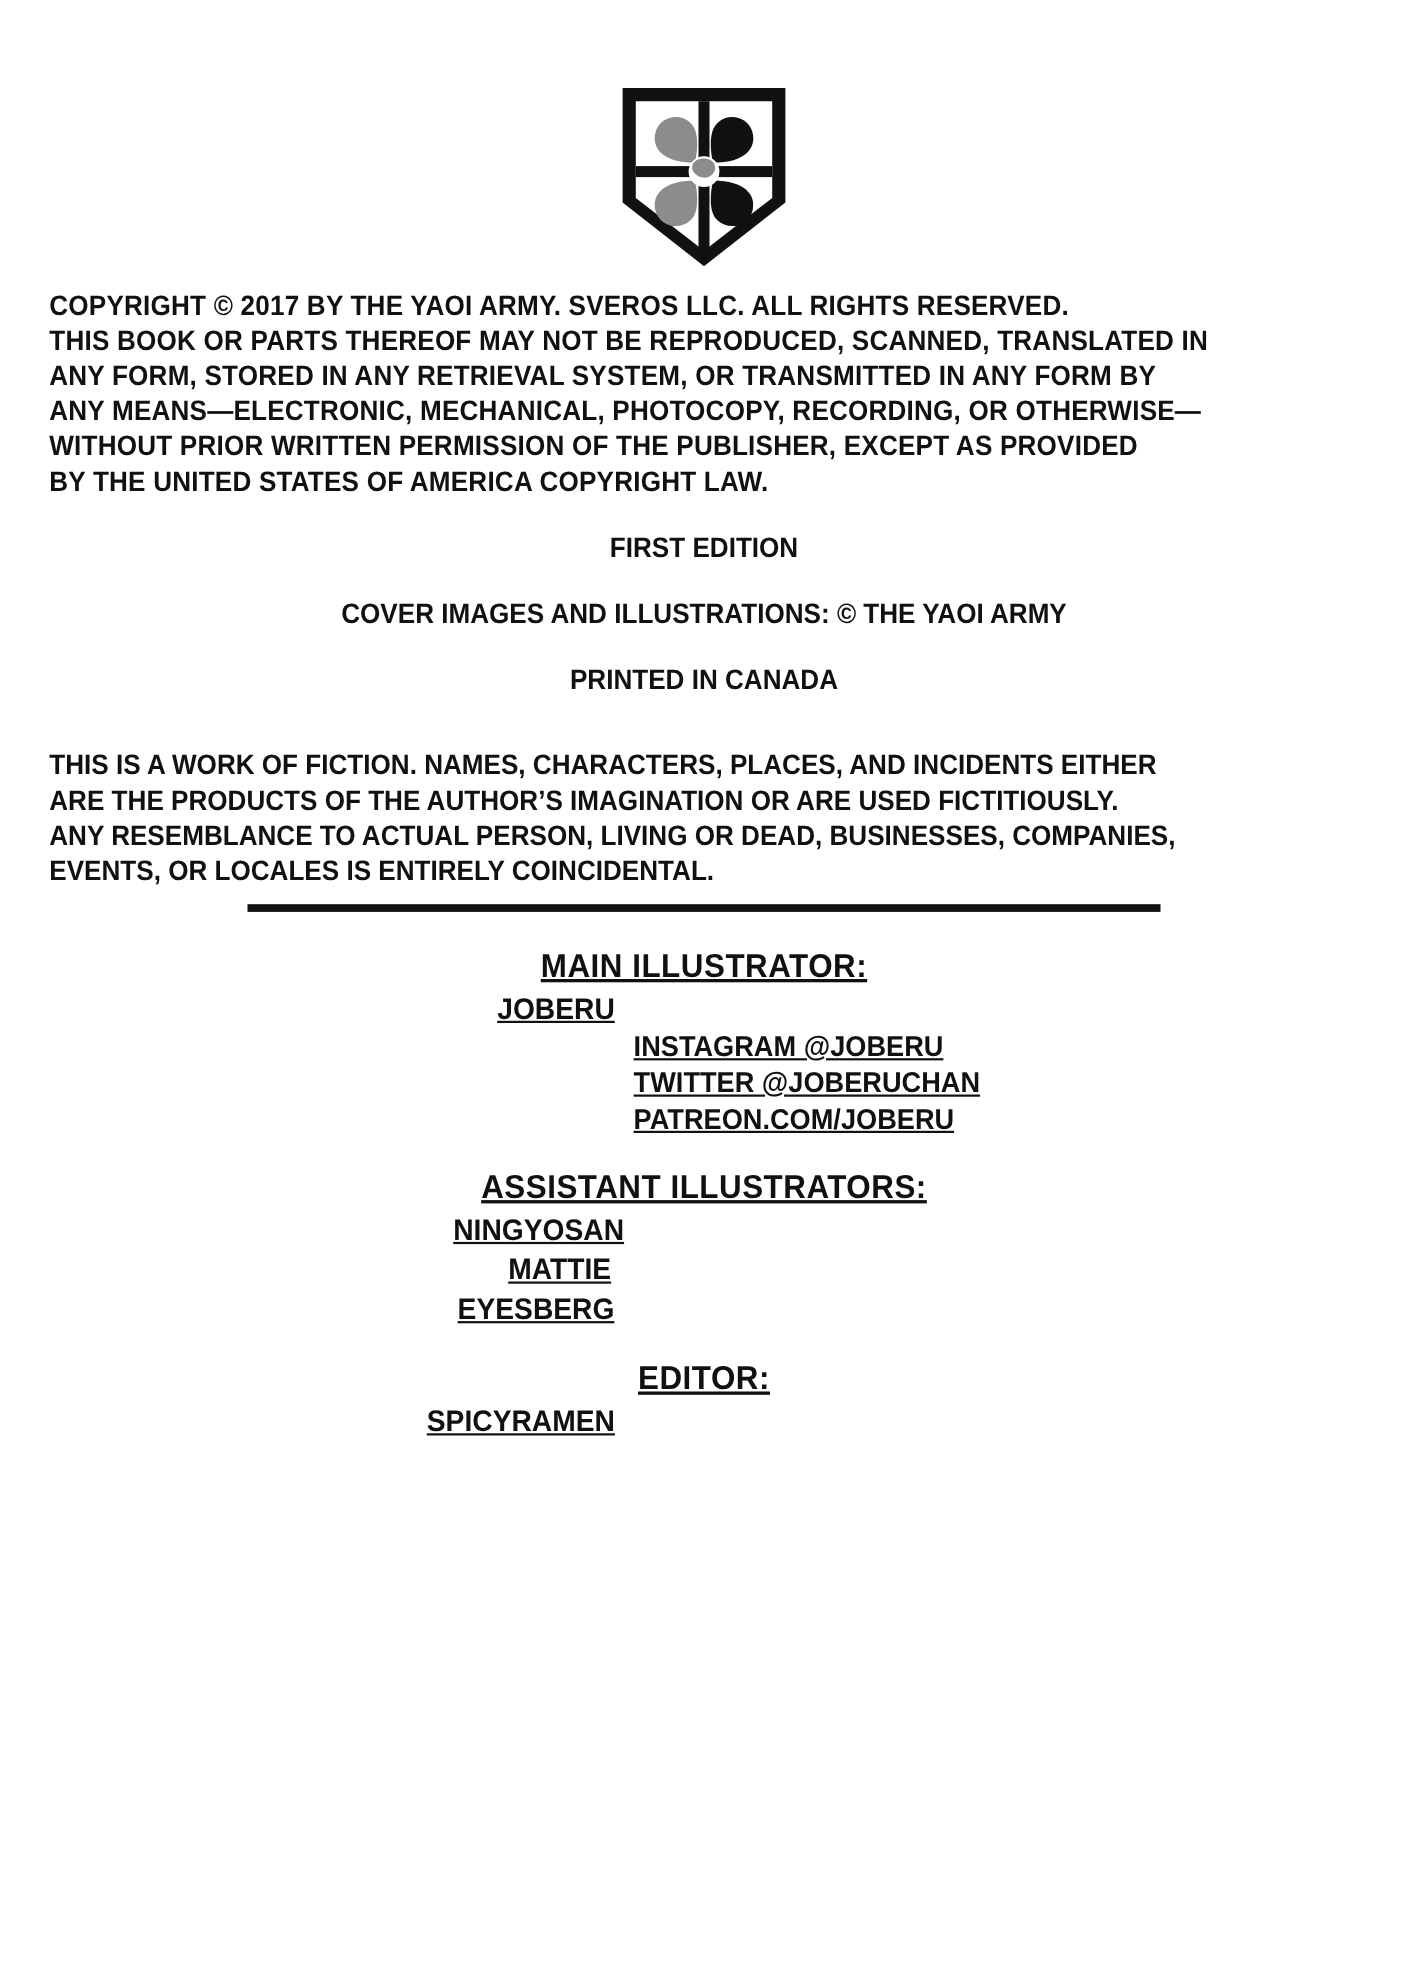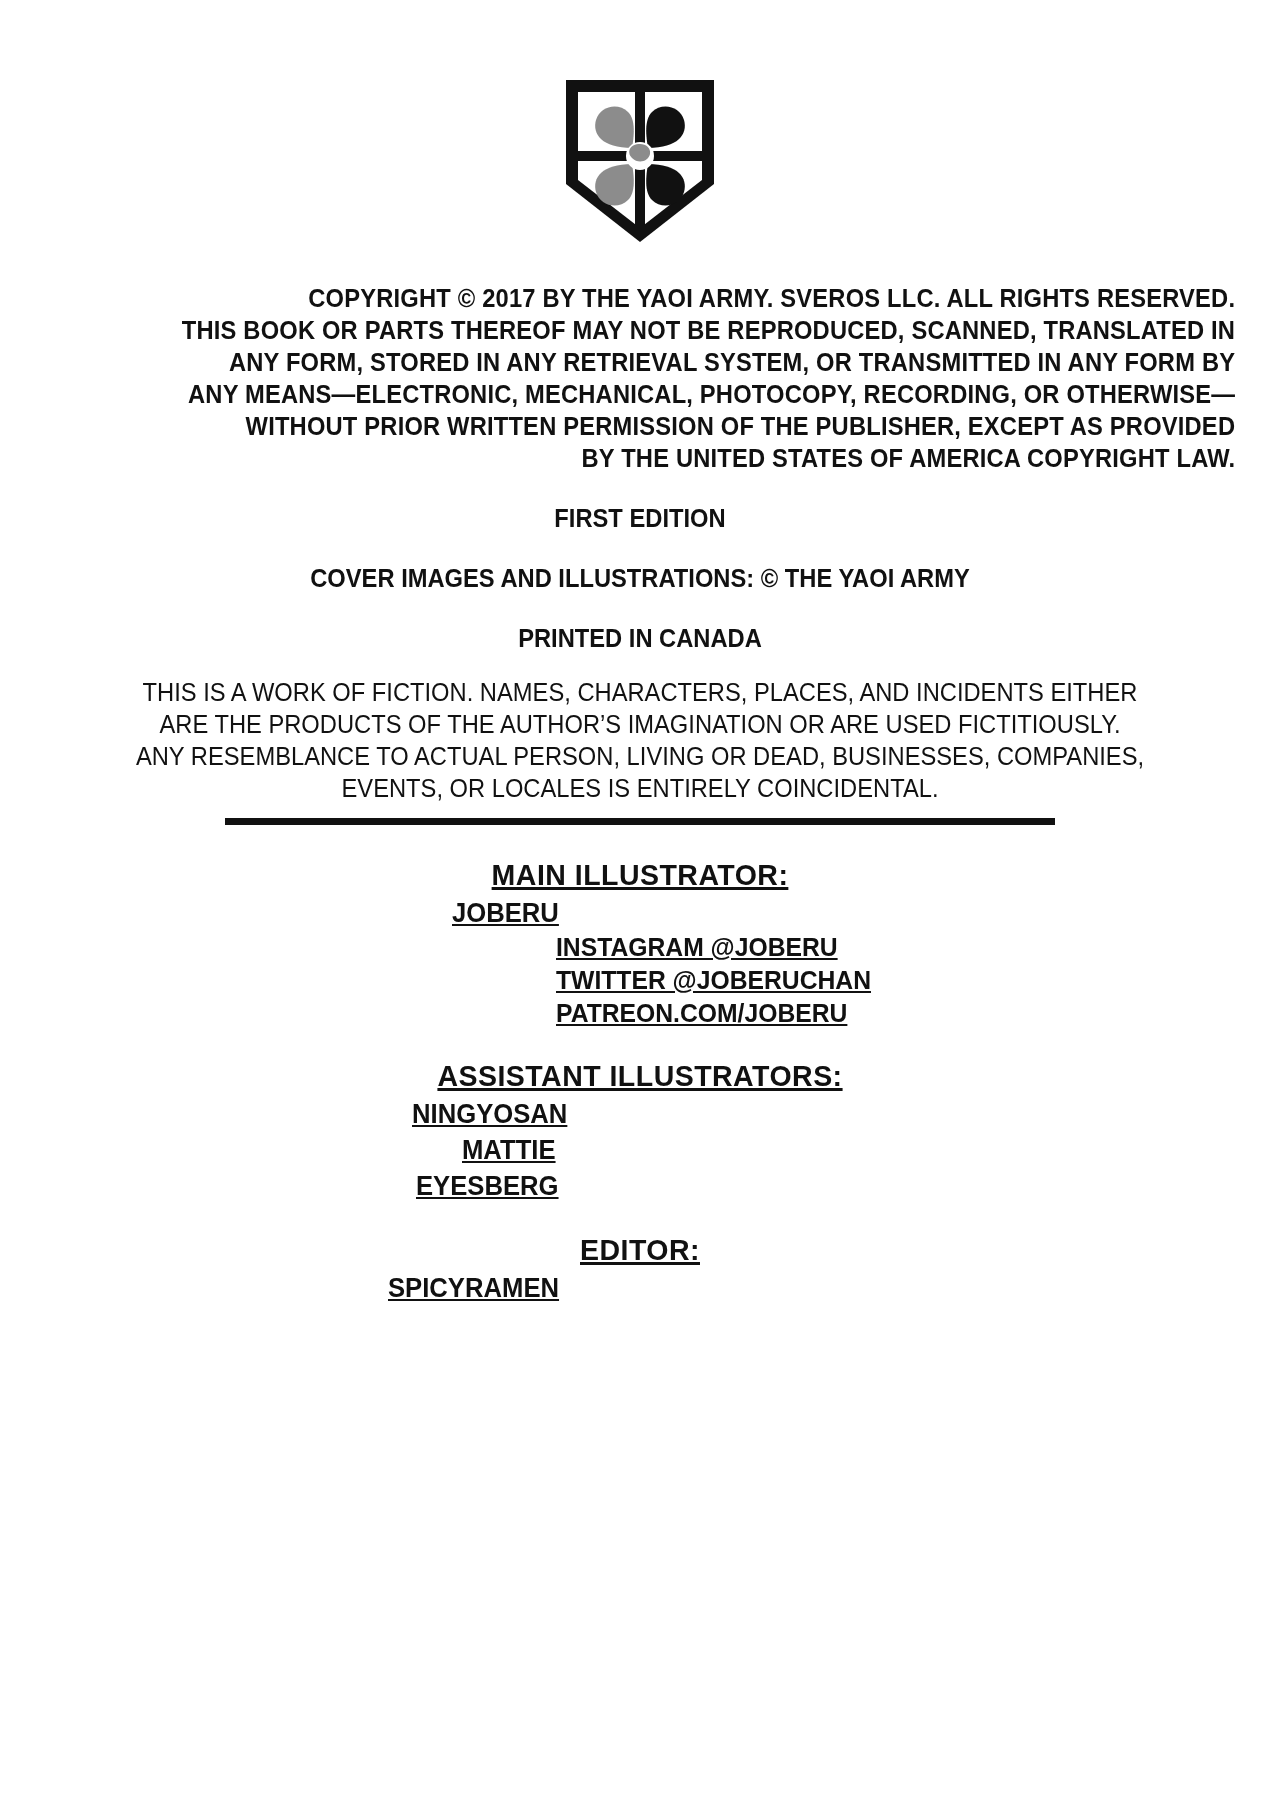--- a/index.html
+++ b/index.html
@@ -30,22 +30,22 @@
     padding-top: 76px;
   }
   .logo {
     width: 156px;
     height: 170px;
     display: block;
   }
 
   
   .copy-block {
-    margin-top: 36px;
-    text-align: right;
+    margin-top: 16px;
+    text-align: left;
     font-weight: 700;
     letter-spacing: 0.2px;
   }
   .copy-line {
     font-size: 25.5px;
     line-height: 32px;
     text-transform: uppercase;
     font-stretch: condensed;
     transform: scaleX(0.93);
     transform-origin: center;
@@ -59,23 +59,23 @@
     font-size: 25.5px;
     line-height: 32px;
     font-weight: 700;
     text-transform: uppercase;
     transform: scaleX(0.93);
     transform-origin: center;
     white-space: nowrap;
   }
 
   .disclaimer {
-    margin-top: 22px;
-    text-align: center;
-    font-weight: 400;
+    margin-top: 46px;
+    text-align: left;
+    font-weight: 700;
   }
   .disclaimer .copy-line { font-size: 25.5px; }
 
   
   .divider {
     width: 830px;
     height: 7px;
     background: #111111;
     margin: 14px auto 0 auto;
   }
@@ -105,21 +105,21 @@
   }
   .credit-handle {
     font-size: 26px;
     line-height: 33px;
     font-weight: 700;
     text-transform: uppercase;
     transform: scaleX(0.95);
     transform-origin: left center;
   }
   .name-row { display: block; }
-  .handles { display: block; }
+  .handles { display: block; margin-left: 20px; }
 
   
   .ind-name-1 { margin-left: 452px; }
   .ind-name-2 { margin-left: 412px; }
   .ind-name-3 { margin-left: 462px; }
   .ind-name-4 { margin-left: 416px; }
   .ind-name-5 { margin-left: 388px; }
   .ind-handle { margin-left: 556px; }
   .gap-block { height: 26px; }
 </style>

